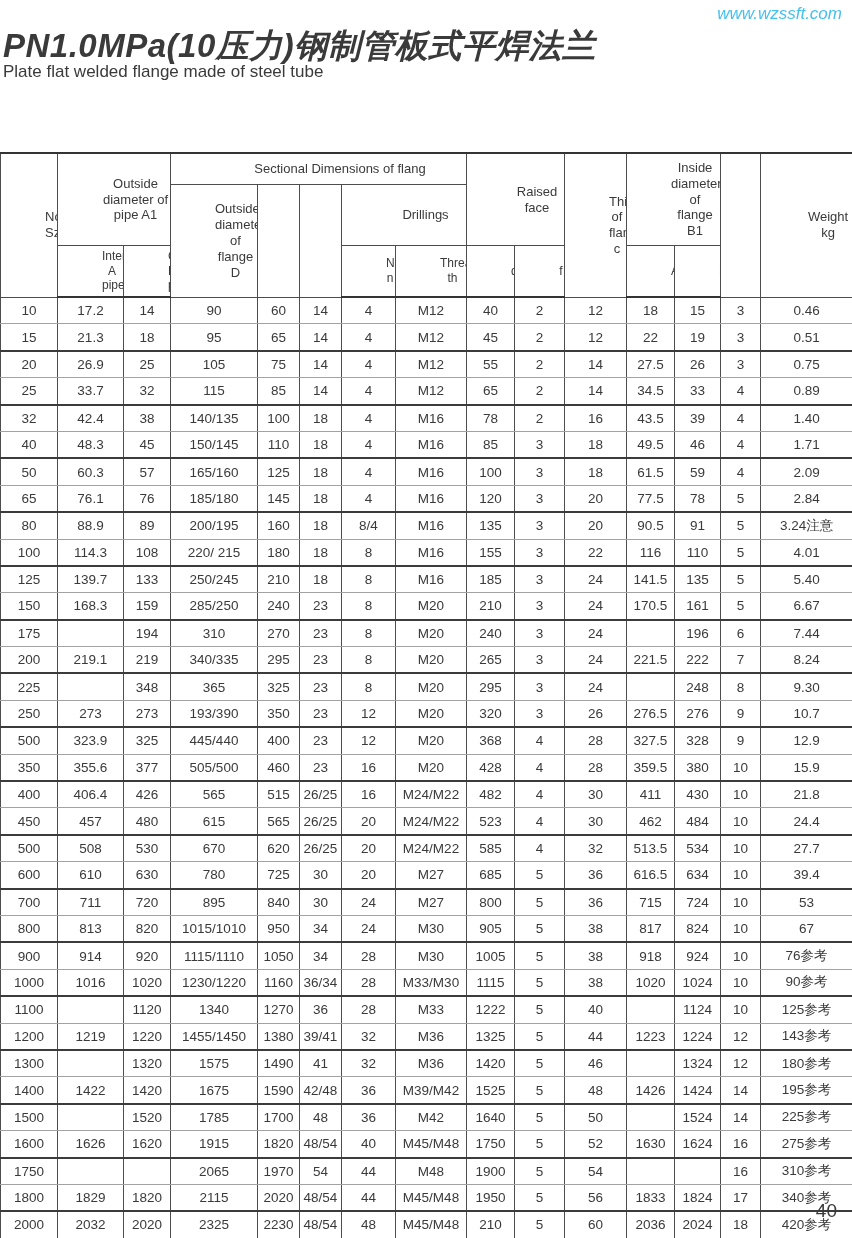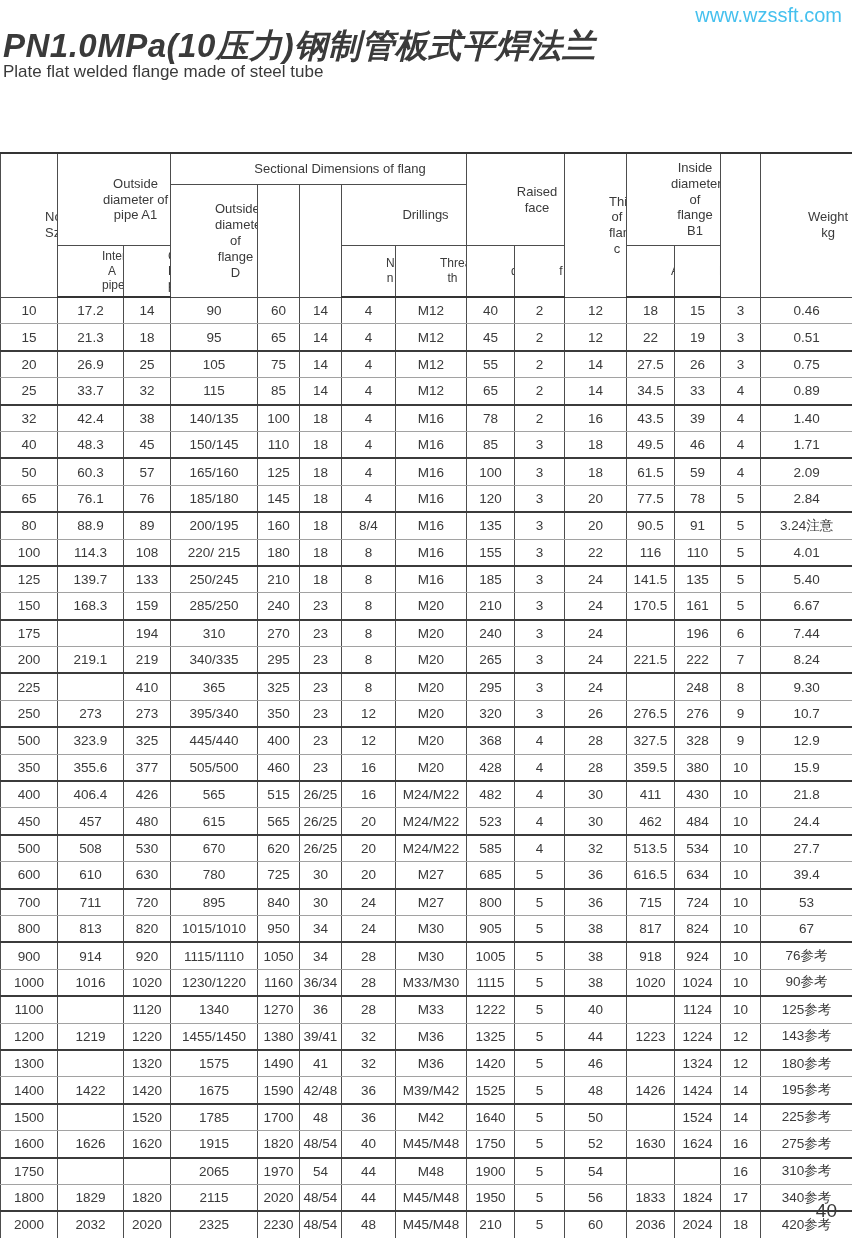--- a/index.html
+++ b/index.html
@@ -4,21 +4,21 @@
 <style>
   html,body { margin:0; padding:0; }
   body {
     width:852px; height:1238px; position:relative;
     background:#ffffff; color:#3a3a3a;
     font-family:"Liberation Sans", sans-serif;
     overflow:hidden;
   }
   .watermark {
     position:absolute; top:4px; right:10px;
-    font-size:20px; color:#45c0ee;
+    font-style:italic; font-size:17px; color:#45c0ee;
   }
   .title {
     margin:0; position:absolute; top:24px; left:3px;
     font-size:33px; font-weight:600; letter-spacing:0.5px; color:#3a3a3a;
     white-space:nowrap;
     font-style:italic;
   }
   .subtitle {
     position:absolute; top:62px; left:3px;
     font-size:17px; color:#3a3a3a;
@@ -341,39 +341,39 @@
         <td>3</td>
         <td>24</td>
         <td>221.5</td>
         <td>222</td>
         <td>7</td>
         <td>8.24</td>
       </tr>
       <tr>
         <td>225</td>
         <td></td>
-        <td>410</td>
+        <td>348</td>
         <td>365</td>
         <td>325</td>
         <td>23</td>
         <td>8</td>
         <td>M20</td>
         <td>295</td>
         <td>3</td>
         <td>24</td>
         <td></td>
         <td>248</td>
         <td>8</td>
         <td>9.30</td>
       </tr>
       <tr>
         <td>250</td>
         <td>273</td>
         <td>273</td>
-        <td>395/340</td>
+        <td>193/390</td>
         <td>350</td>
         <td>23</td>
         <td>12</td>
         <td>M20</td>
         <td>320</td>
         <td>3</td>
         <td>26</td>
         <td>276.5</td>
         <td>276</td>
         <td>9</td>

